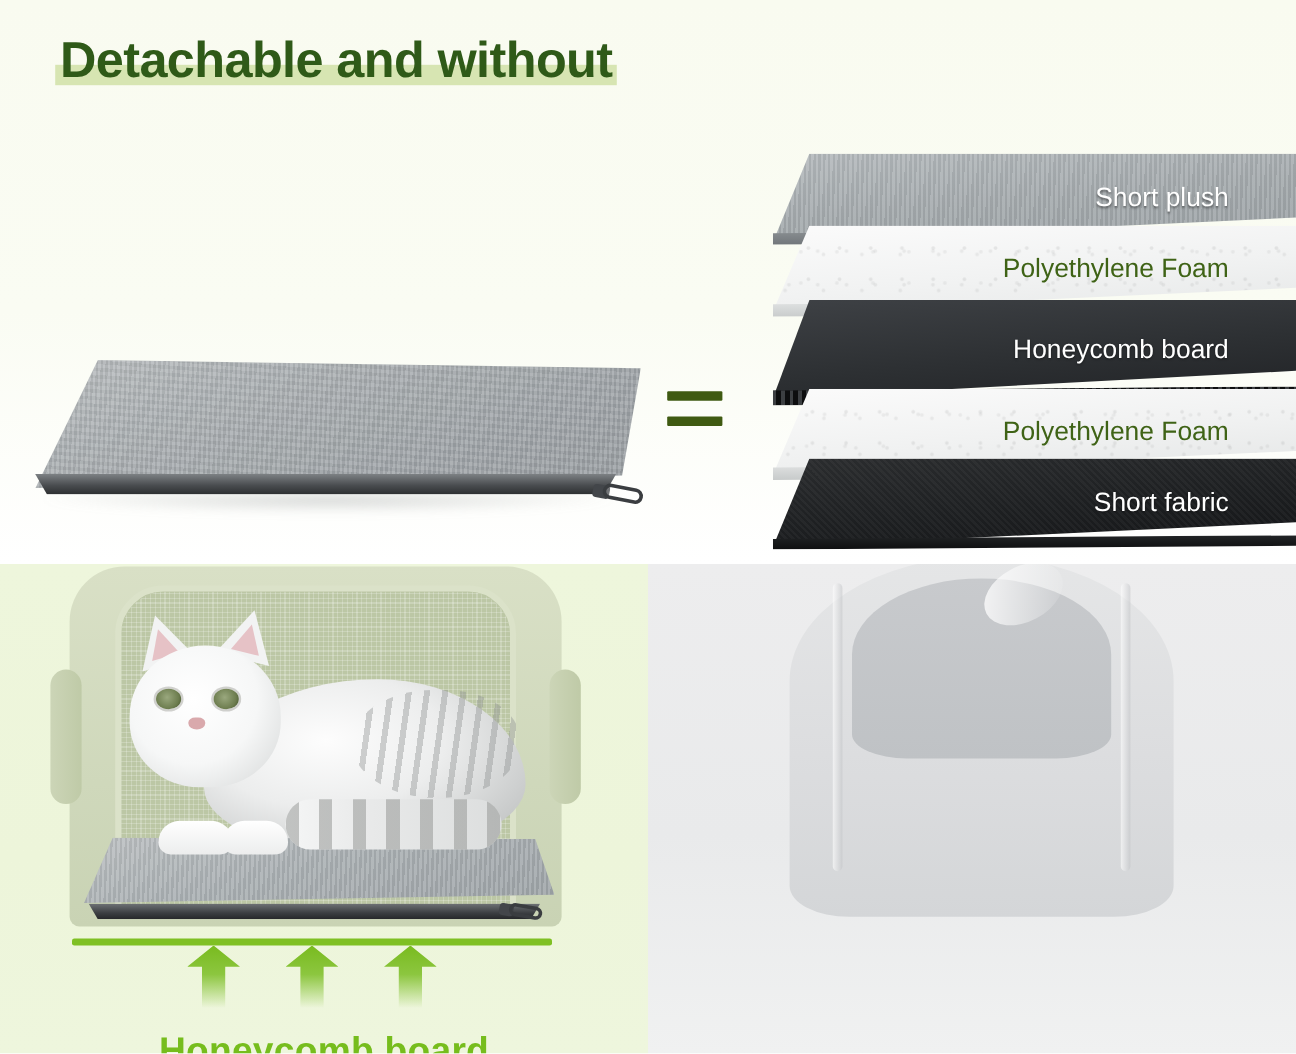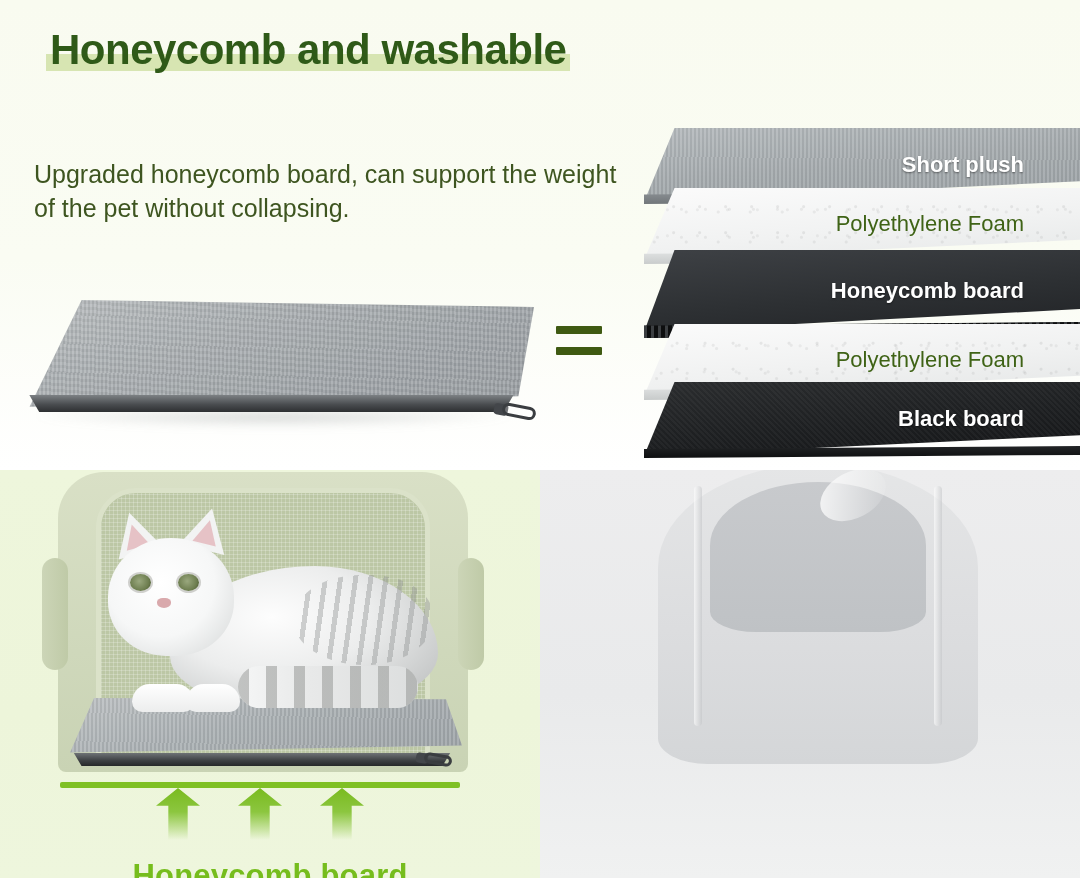--- a/index.html
+++ b/index.html
@@ -99,21 +99,21 @@
     clip-path:polygon(7% 0%, 100% 0%, 100% 72%, 0% 100%);
   }
   .lay-edge{
     position:absolute; left:0; right:0; bottom:0;
     clip-path:polygon(0% 0%, 100% 0%, 100% 100%, 0% 100%);
   }
   .lay-label{
     position:relative; z-index:4; padding-right:56px;
     font-size:22px; font-weight:normal; white-space:nowrap;
   }
-  .lab-white{ color:#ffffff; font-weight:bold; text-shadow:0 1px 2px rgba(0,0,0,.45);text-align:center; }
+  .lab-white{ color:#ffffff; font-weight:normal; text-shadow:0 1px 2px rgba(0,0,0,.45);text-align:center; }
   .lab-green{ color:#3f6316; font-weight:normal; }
 
   
   #layer1{ top:0px; height:74px; }
   #layer1 .lay-face{
     background:linear-gradient(175deg,#b5babd 0%,#a5abae 50%,#9ba1a5 100%);
   }
   #layer1 .lay-face::after{
     content:""; position:absolute; inset:0;
     background:repeating-linear-gradient(91deg, rgba(255,255,255,.10) 0 2px, rgba(0,0,0,.05) 2px 4px);
@@ -387,25 +387,24 @@
 </style>
 </head>
 <body>
 
 <div id="page">
 
   <div id="top-section">
 
     <div id="headline">
       <div class="hl-wrap">
-        <span class="hl-line">Honeycomb and washable</span>
+        <span class="hl-line">Detachable and without</span>
       </div>
     </div>
 
-    <div id="subhead">Upgraded honeycomb board, can support the weight of the pet without collapsing.</div>
 
     <div id="mat-photo">
       <div id="mat-shadow"></div>
       <div id="mat-top"></div>
       <div id="mat-side"></div>
       <div id="mat-zip">
         <div class="slider"></div>
         <div class="pull"></div>
       </div>
     </div>
@@ -437,21 +436,21 @@
 
       <div class="layer" id="layer4">
         <div class="lay-face"></div>
         <div class="lay-edge"></div>
         <span class="lay-label lab-green">Polyethylene Foam</span>
       </div>
 
       <div class="layer" id="layer5">
         <div class="lay-face"></div>
         <div class="lay-edge"></div>
-        <span class="lay-label lab-white">Black board</span>
+        <span class="lay-label lab-white">Short fabric</span>
       </div>
 
     </div>
   </div>
 
   <div id="bottom-section">
 
     <div id="panel-left">
 
       <div id="carrier">

